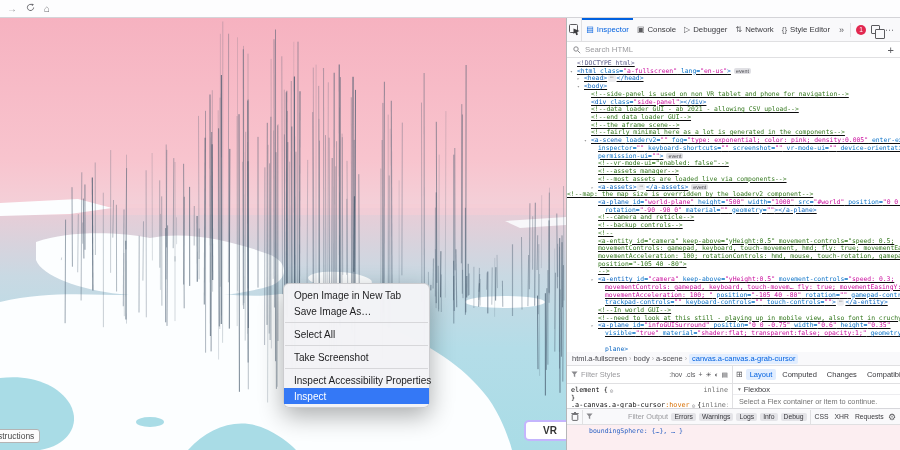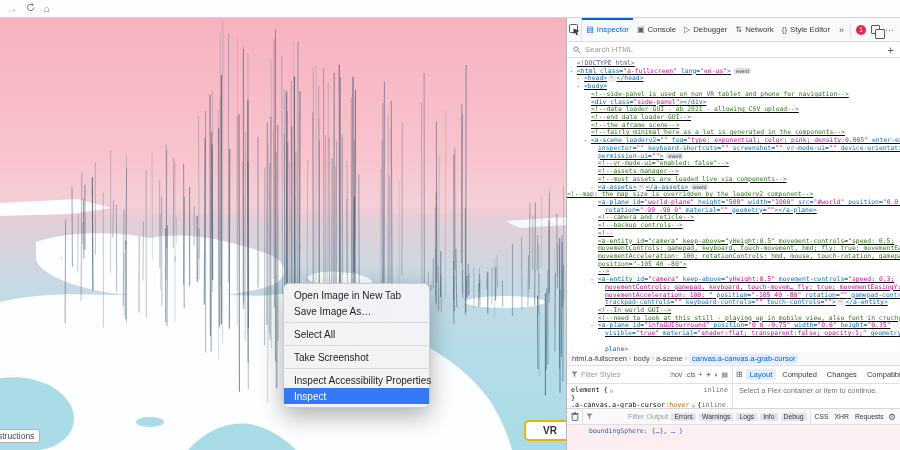--- a/index.html
+++ b/index.html
@@ -20,21 +20,21 @@
   .urltext { font-size:8.5px; color:#85858a; white-space:nowrap; }
   .urltext .dom { color:#19191b; }
 
   
   .scene { position:absolute; left:0; top:18px; width:566px; height:432px; overflow:hidden; }
   .scene svg.bg { position:absolute; left:0; top:0; }
   .instructions-chip { position:absolute; left:-8px; top:411px; background:#fcfcfc;
     border:1px solid #b4b4b4; border-radius:3px; padding:1px 5px; font-size:8.5px;
     color:#4a4a4a; }
   .vr-button { position:absolute; left:524px; top:402px; width:52px; height:21px;
-    background:#fff; border:2px solid #eab308; border-radius:5px; color:#333;
+    background:#fff; border:2px solid #c4b5fd; border-radius:5px; color:#333;
     font-weight:bold; font-size:10px; display:flex; align-items:center; justify-content:center; }
 
   
   .ctxmenu { position:absolute; left:283px; top:283px; width:147px; z-index:9;
     background:rgba(243,243,246,0.98); border:1px solid rgba(0,0,0,0.16); border-radius:6px;
     box-shadow:0 8px 24px rgba(0,0,0,0.32); padding:3px 0; }
   .ctxitem { font-size:10px; color:#1d1d1f; padding:2.5px 10px; white-space:nowrap; }
   .ctxitem.hl { background:#3478f6; color:#fff; }
   .ctxsep { height:1px; background:#d7d7da; margin:3px 1px; }
 
@@ -525,20 +525,24 @@
         </div>
         <div class="rrow clip">
           <span>.a-canvas.a-grab-cursor</span>
             <span class="hov">:hover</span>
           <span class="circ">⊙</span>
           <span>{</span>
           <span class="lnk">inline:2</span>
         </div>
       </div>
       <div class="layout-pane">
+        <div class="lp-head">
+          <span class="tri">▾</span>
+          <span>Flexbox</span>
+        </div>
         <div class="lp-msg">Select a Flex container or item to continue.</div>
       </div>
     </div>
     <div class="dt-consolebar">
       <svg width="8" height="9" viewBox="0 0 8 9">
           <rect x="1.2" y="2.4" width="5.6" height="6" rx="0.8" fill="none" stroke="#5a5a5e" stroke-width="0.9"></rect>
           <line x1="0.3" y1="1.6" x2="7.7" y2="1.6" stroke="#5a5a5e" stroke-width="0.9"></line>
           <line x1="3" y1="0.6" x2="5" y2="0.6" stroke="#5a5a5e" stroke-width="0.9"></line>
         </svg>
       <span class="tbsep"></span>

